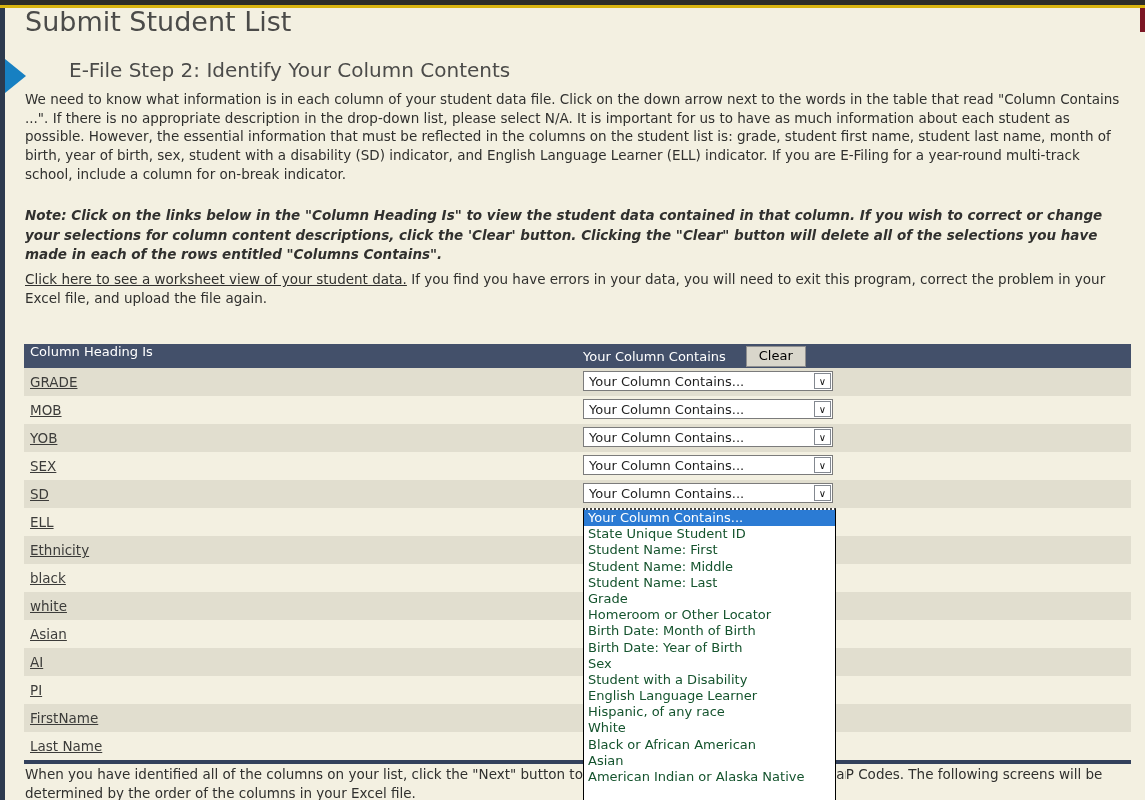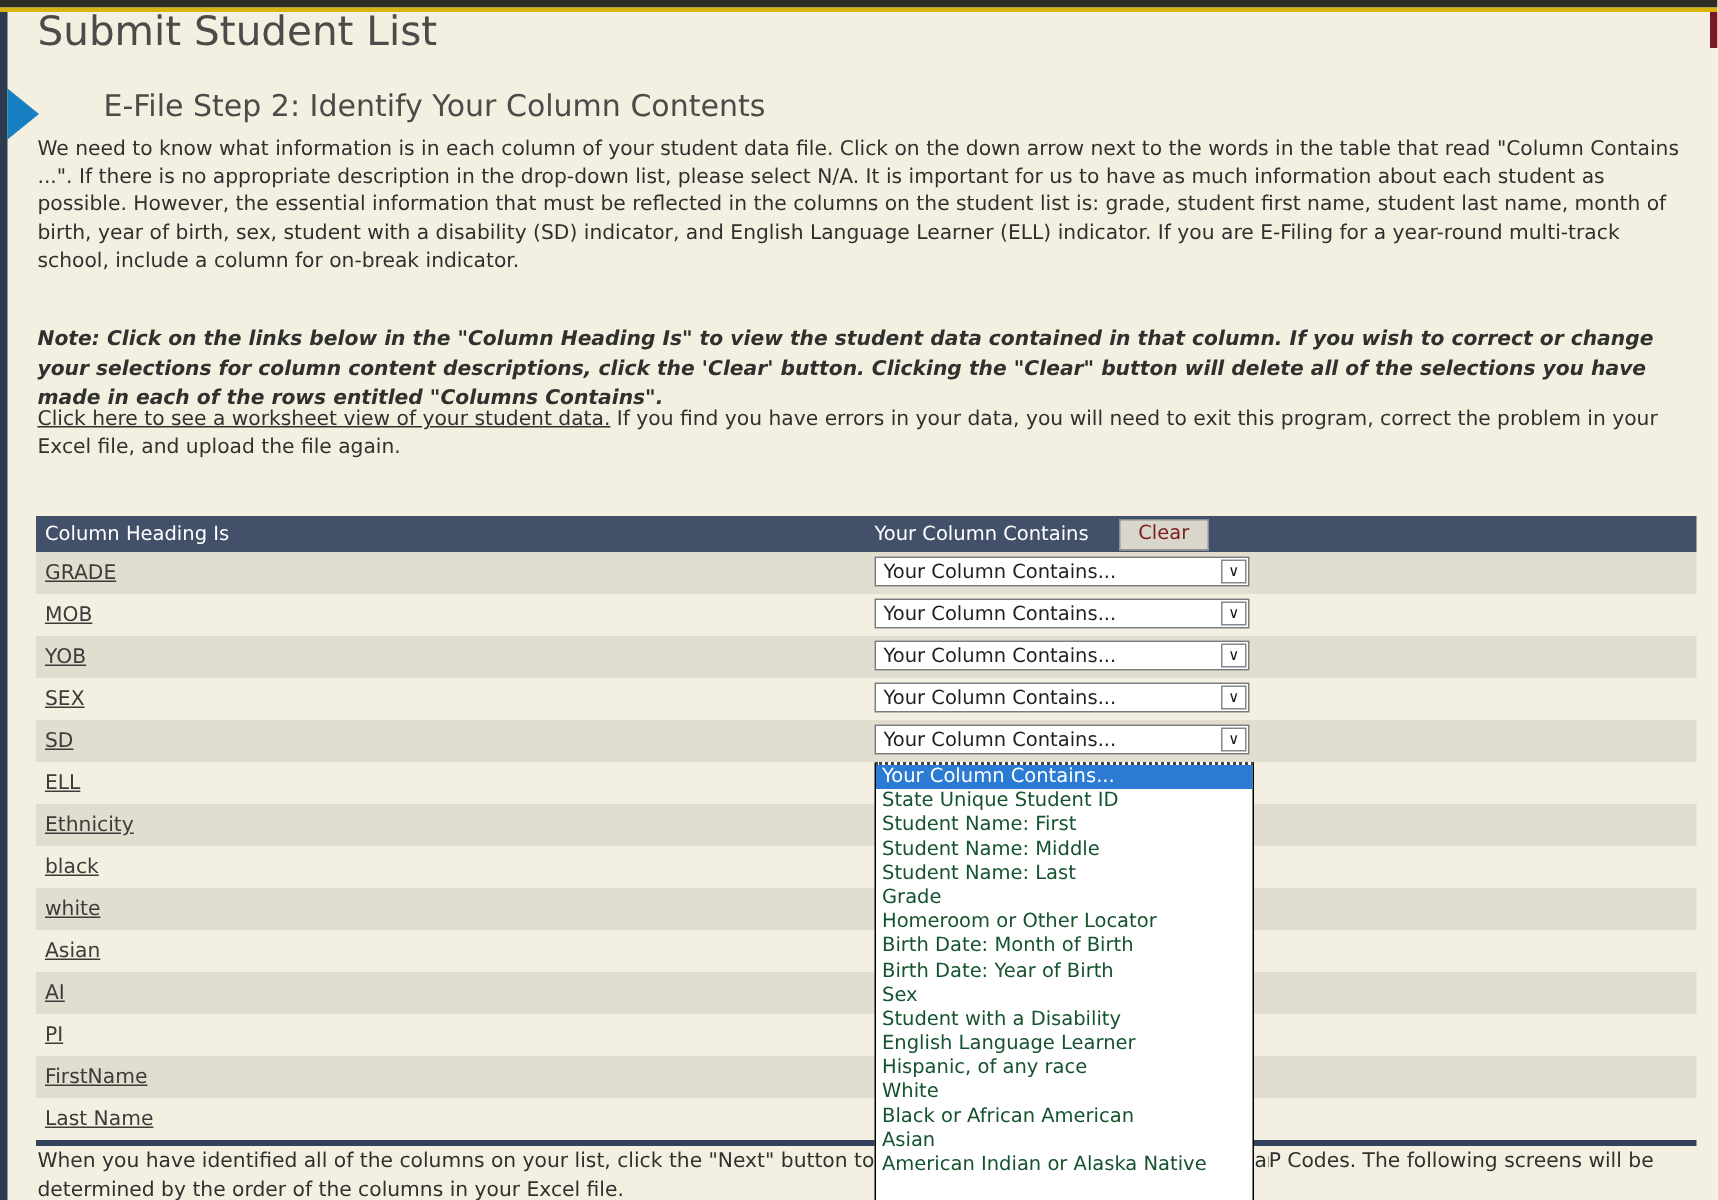--- a/index.html
+++ b/index.html
@@ -14,30 +14,30 @@
   .gold-line{position:absolute;left:0;top:5px;width:1145px;height:3px;background:var(--gold,#d9b40f);}
   .left-strip{position:absolute;left:0;top:8px;width:5px;height:792px;background:var(--left-strip,#2c3a4e);}
   .maroon-strip{position:absolute;right:0;top:8px;width:5px;height:24px;background:var(--maroon,#7c1624);}
   .step-arrow{position:absolute;left:5px;top:59px;width:0;height:0;
     border-top:17px solid transparent;border-bottom:17px solid transparent;
     border-left:21px solid var(--arrow-blue,#1780c2);}
   .page-title{position:absolute;left:25px;top:6px;font-size:27px;font-weight:400;color:#4b4b49;}
   .step-heading{position:absolute;left:25px;top:58px;font-size:20px;font-weight:400;color:#4b4b49;margin-left:44px;}
   .intro{position:absolute;left:25px;top:90px;width:1104px;font-size:13.5px;line-height:18.7px;color:#30302e;}
   .note{position:absolute;left:25px;top:206px;width:1104px;font-size:13.5px;line-height:19.5px;
-    font-weight:bold;font-style:italic;color:#30302e;margin-top:11px;}
+    font-weight:bold;font-style:italic;color:#30302e;}
   .worksheet{position:absolute;left:25px;top:270px;width:1104px;font-size:13.5px;line-height:18.7px;}
   .worksheet a{color:#30302e;text-decoration:underline;}
   .etable{position:absolute;left:24px;top:344px;width:1107px;}
   .thead{position:relative;height:24px;background:var(--header-bg,#43506a);color:#fff;
-    display:flex;align-items:center;font-size:13px;}
+    display:flex;font-size:13px;}
   .thead .col1{padding-left:6px;}
   .thead-right{position:absolute;left:559px;top:0;height:24px;display:flex;align-items:center;gap:20px;}
   .clear-btn{height:21px;padding:0 12px;background:#d9d6cb;border:1px solid #8f8f8f;
-    font-family:inherit;font-size:13px;color:#7f1d1d;line-height:18px;}
+    font-family:inherit;font-size:13px;color:#000000;line-height:18px;}
   .trow{position:relative;height:28px;display:flex;align-items:center;}
   .trow.alt{background:var(--row-alt,#e1decf);}
   .rlabel{margin-left:6px;font-size:13.5px;color:#3c3c3a;text-decoration:underline;}
   .selbox{position:absolute;left:559px;top:3px;width:250px;height:20px;background:#fff;
     border:1px solid #7b7b7b;box-sizing:border-box;display:flex;align-items:center;}
   .seltext{flex:1;padding-left:5px;font-size:13px;color:#1f1f1f;white-space:nowrap;overflow:hidden;}
   .selarrow{width:17px;height:16px;margin-right:1px;border:1px solid #838890;box-sizing:border-box;
     display:flex;align-items:center;justify-content:center;font-size:10px;color:#111;background:#fff;}
   .tbottom{height:4px;background:var(--table-bottom,#33415c);}
   .footer-text{position:absolute;left:25px;top:765px;width:1104px;font-size:13.5px;line-height:18.5px;}

